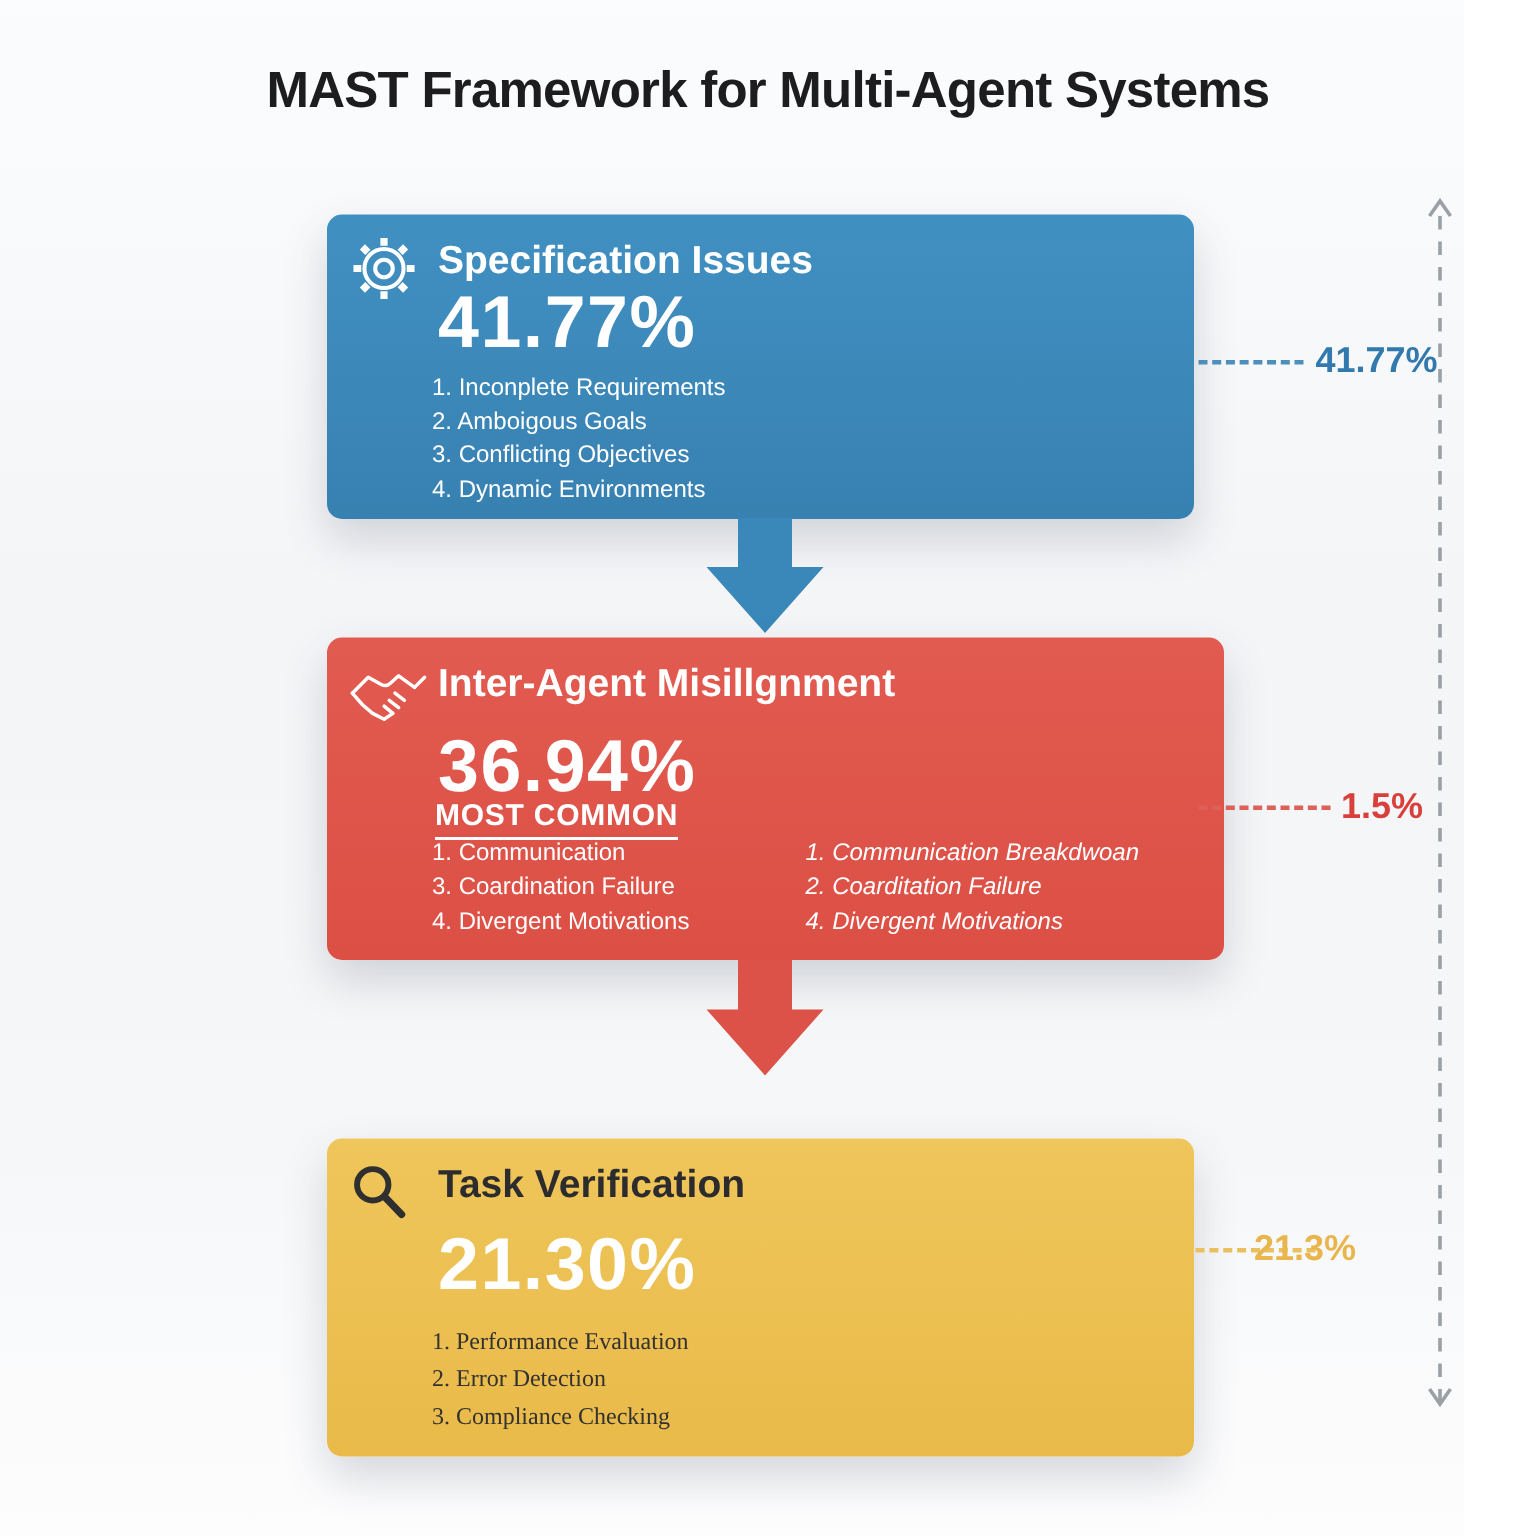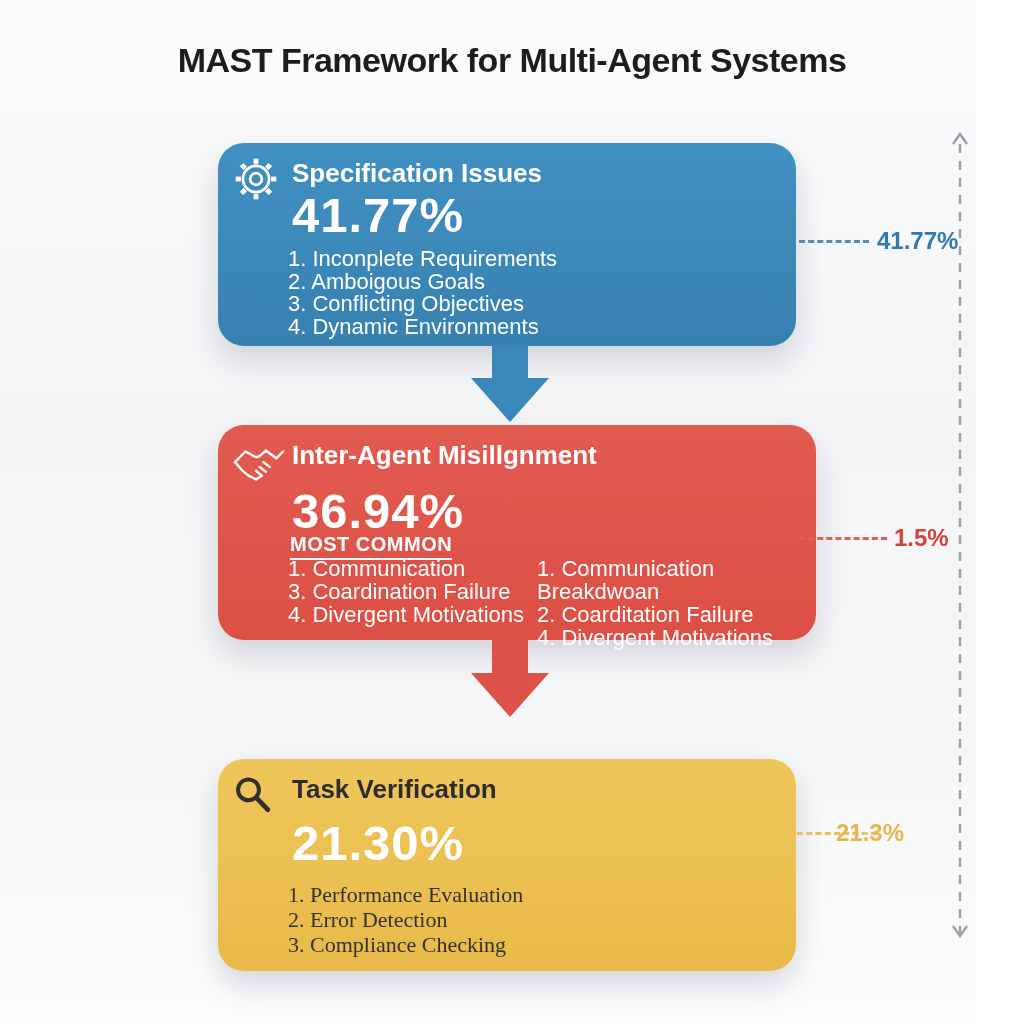--- a/index.html
+++ b/index.html
@@ -6,42 +6,42 @@
   .stage{
     position:relative;width:976px;height:1024px;overflow:hidden;
     background:linear-gradient(180deg,#fbfcfd 0%,#f4f5f7 40%,#f6f7f8 75%,#fdfdfe 100%);
     font-family:"Liberation Sans",sans-serif;
   }
   .main-title{
     position:absolute;top:41px;left:0;width:1024px;text-align:center;
     font-size:34px;font-weight:bold;color:#1d1d1f;letter-spacing:-0.5px;
   }
   .card{
-    position:absolute;left:218px;width:578px;border-radius:26px;color:#fff;
+    position:absolute;left:218px;width:578px;border-radius:10px;color:#fff;
     box-shadow:0 14px 30px rgba(60,70,90,.20);
   }
   .card.spec{top:143px;height:203px;background:linear-gradient(180deg,#4190c2,#3781b1);}
   .card.misalign{top:425px;height:215px;background:linear-gradient(180deg,#e25b50,#dc4f45);padding-left:20px;}
   .card.verify{top:723px;height:212px;background:linear-gradient(180deg,#efc65b,#e9ba49);margin-top:36px;}
   .card .icon{position:absolute;left:14px;top:12px;width:48px;height:48px;}
   .card.misalign .icon{top:18px;width:54px;height:44px;}
   .card.verify .icon{top:16px;width:44px;height:44px;}
   .card-title{position:absolute;left:74px;top:15px;font-size:26px;font-weight:bold;}
   .card.verify .card-title{color:#2c2c2e;}
   .percent{position:absolute;left:74px;top:44px;font-size:49px;font-weight:bold;letter-spacing:1px;}
   .card.misalign .percent{top:58px;text-align:center;}
   .card.verify .percent{top:56px;color:#fff;}
   .badge{
     position:absolute;left:72px;top:108px;font-size:20px;font-weight:bold;
     letter-spacing:.5px;border-bottom:2px solid #fff;padding-bottom:2px;
   }
-  .list{position:absolute;left:70px;font-size:22px;line-height:22.5px;font-weight:500;}
+  .list{position:absolute;left:70px;font-size:16px;line-height:22.5px;font-weight:500;}
   .card.spec .list{top:105px;}
   .card.misalign .list-left{top:132px;line-height:23px;}
-  .card.misalign .list-right{left:319px;top:132px;line-height:23px;}
+  .card.misalign .list-right{left:319px;top:132px;line-height:23px;font-style:italic;}
   .card.verify .list{top:123px;color:#333230;line-height:25px;font-family:Liberation Serif, serif;}
   .flow-arrow{position:absolute;left:465px;width:90px;height:78px;}
   .connector{position:absolute;height:0;border-top:3px dashed;}
   .connector.spec{left:799px;top:240px;width:70px;border-color:#4d8fbc;}
   .connector.misalign{left:799px;top:537px;width:88px;border-color:#dd6158;}
   .connector.verify{left:797px;top:832px;width:80px;border-color:#eabf5e;}
   .marker-label{position:absolute;font-size:24px;font-weight:bold;}
   .marker-label.spec{left:877px;top:227px;color:#3279ae;}
   .marker-label.misalign{left:894px;top:524px;color:#d8413b;}
   .marker-label.verify{left:836px;top:819px;color:#e8b64d;}

